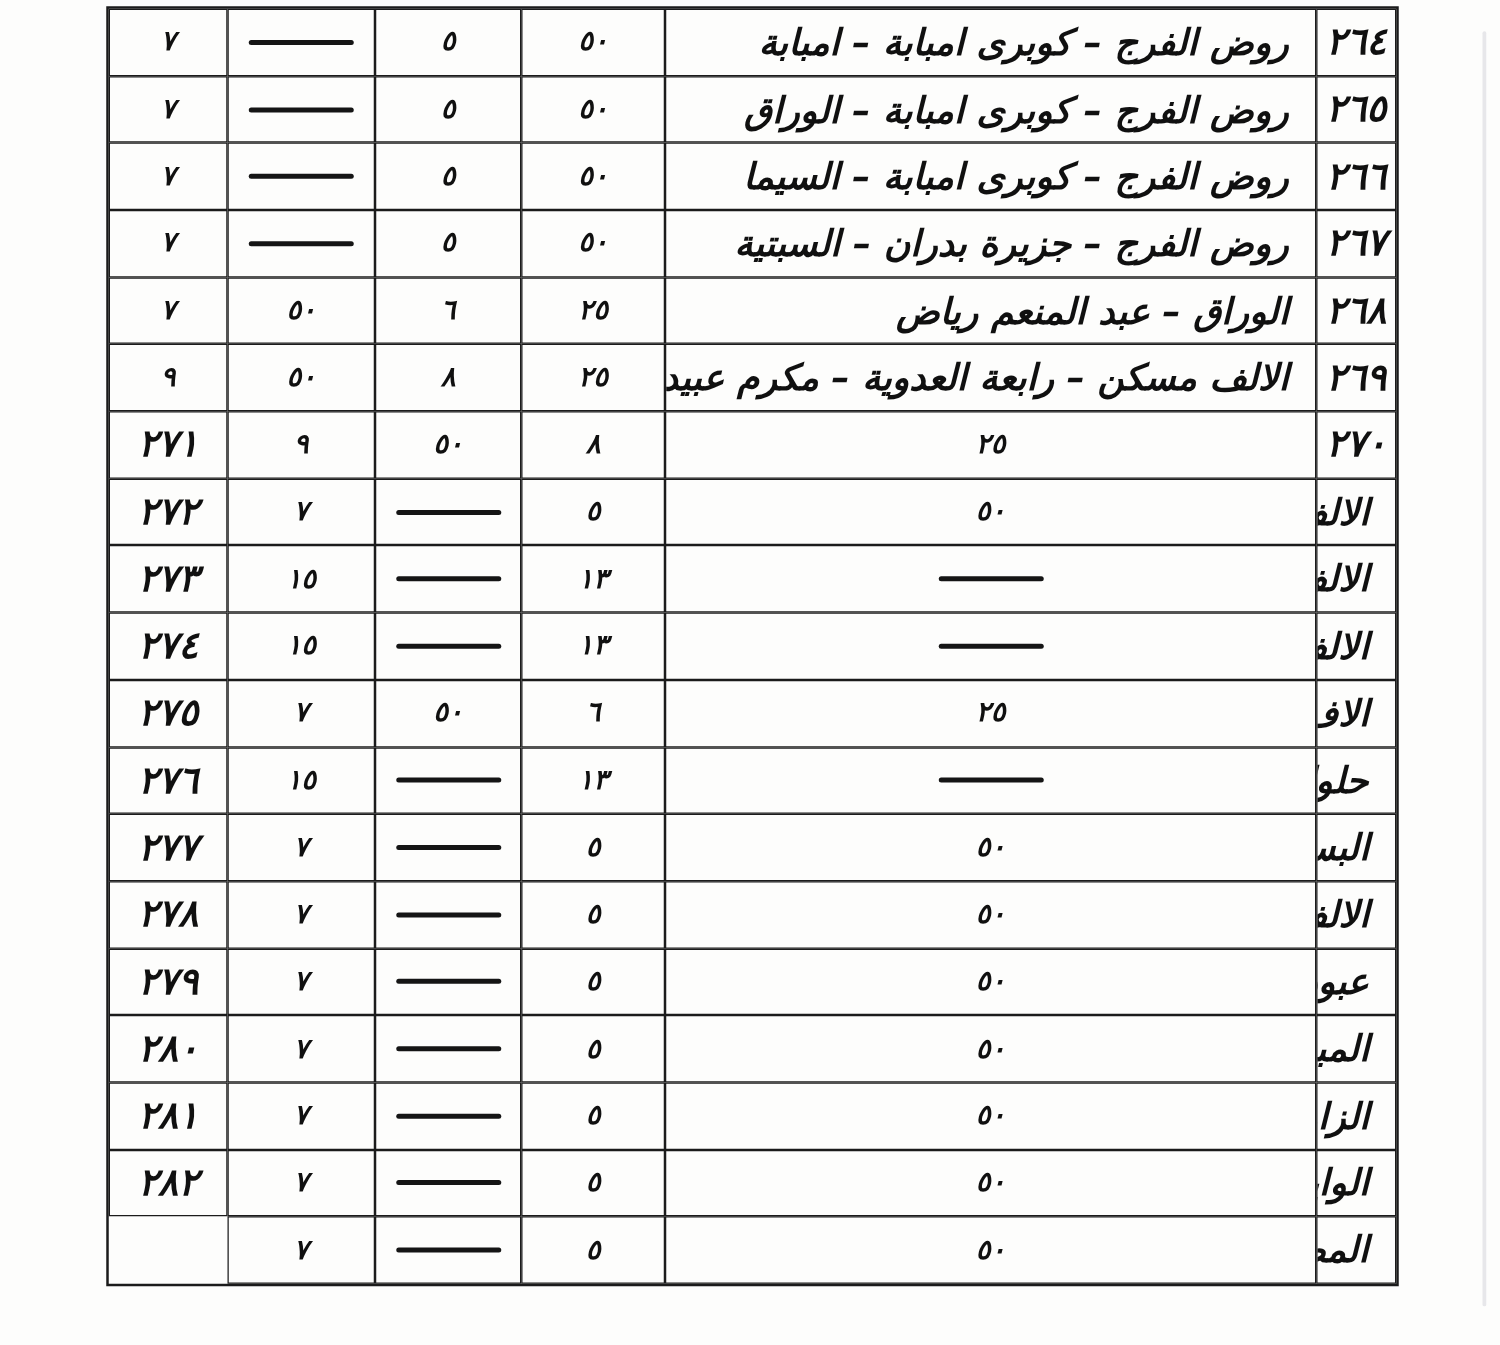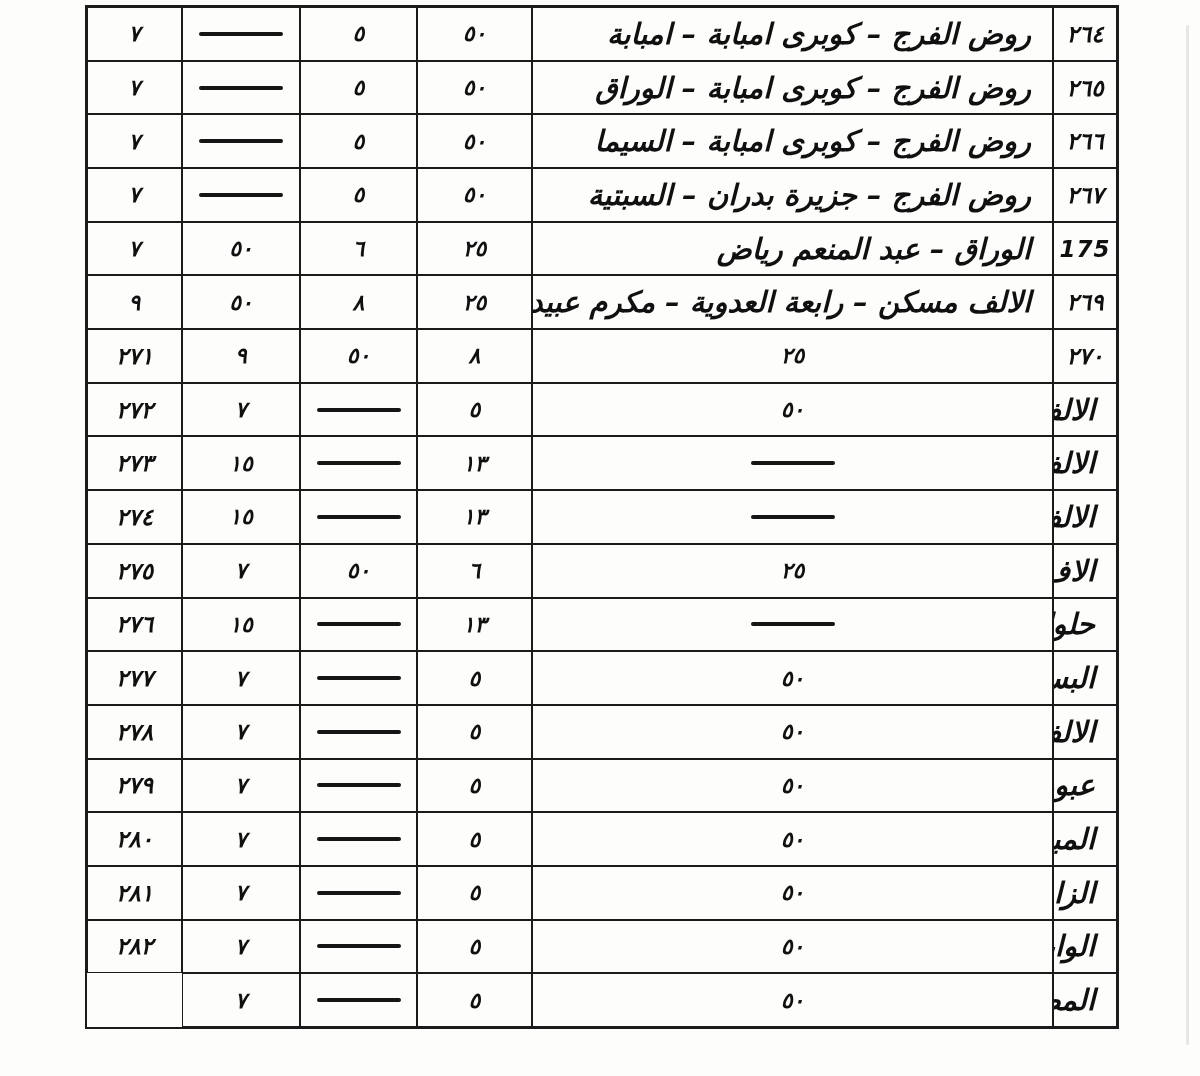--- a/index.html
+++ b/index.html
@@ -45,21 +45,21 @@
   .cell {
     box-sizing: border-box;
     border: 1px solid #1b1b1b;
     display: flex;
     align-items: center;
     justify-content: center;
     color: #101010;
     overflow: hidden;
   }
   .cell-number {
-    font-size: 23px;
+    font-size: 30px;
     font-weight: bold;
     font-style: italic;
     letter-spacing: 1px;
   }
   .cell-route-name {
     justify-content: flex-start; 
     padding: 0 21px;
     font-size: 29px;
     font-weight: bold;
     font-style: italic;
@@ -139,21 +139,21 @@
       </div>
       <div class="cell cell-value">٧</div>
       <div class="cell cell-number">٢٦٧</div>
       <div class="cell cell-route-name">روض الفرج – جزيرة بدران – السبتية</div>
       <div class="cell cell-value">٥٠</div>
       <div class="cell cell-value">٥</div>
       <div class="cell cell-value">
         <span class="dash-mark"></span>
       </div>
       <div class="cell cell-value">٧</div>
-      <div class="cell cell-number">175</div>
+      <div class="cell cell-number">٢٦٨</div>
       <div class="cell cell-route-name">الوراق – عبد المنعم رياض</div>
       <div class="cell cell-value">٢٥</div>
       <div class="cell cell-value">٦</div>
       <div class="cell cell-value">٥٠</div>
       <div class="cell cell-value">٧</div>
       <div class="cell cell-number">٢٦٩</div>
       <div class="cell cell-route-name">الالف مسكن – رابعة العدوية – مكرم عبيد</div>
       <div class="cell cell-value">٢٥</div>
       <div class="cell cell-value">٨</div>
       <div class="cell cell-value">٥٠</div>

